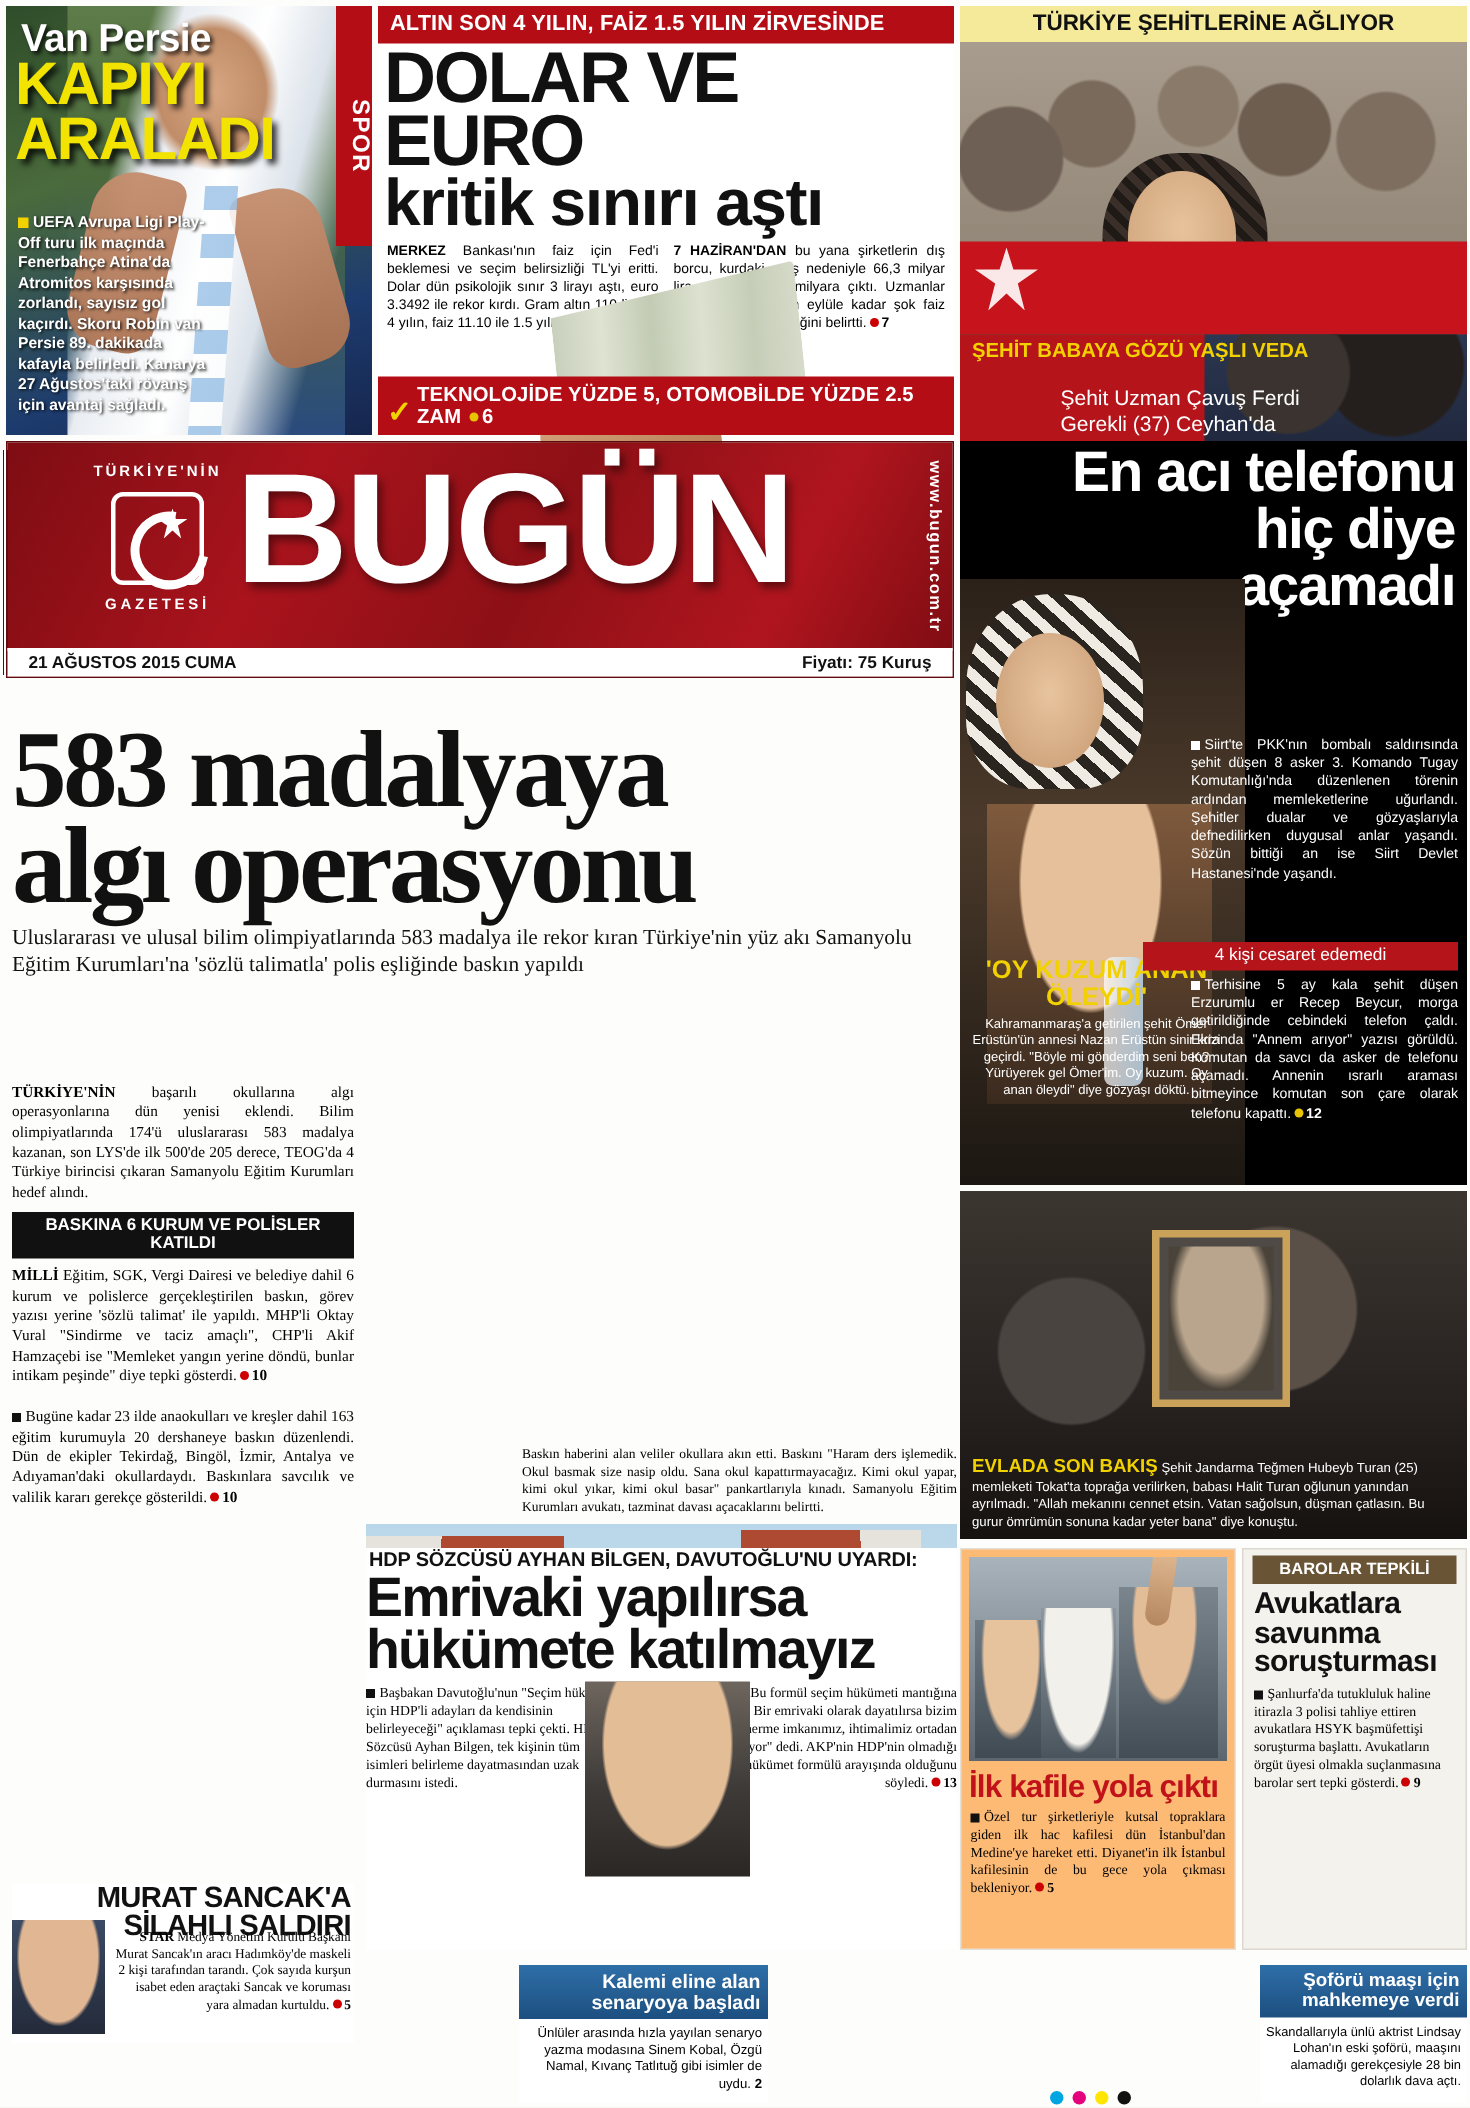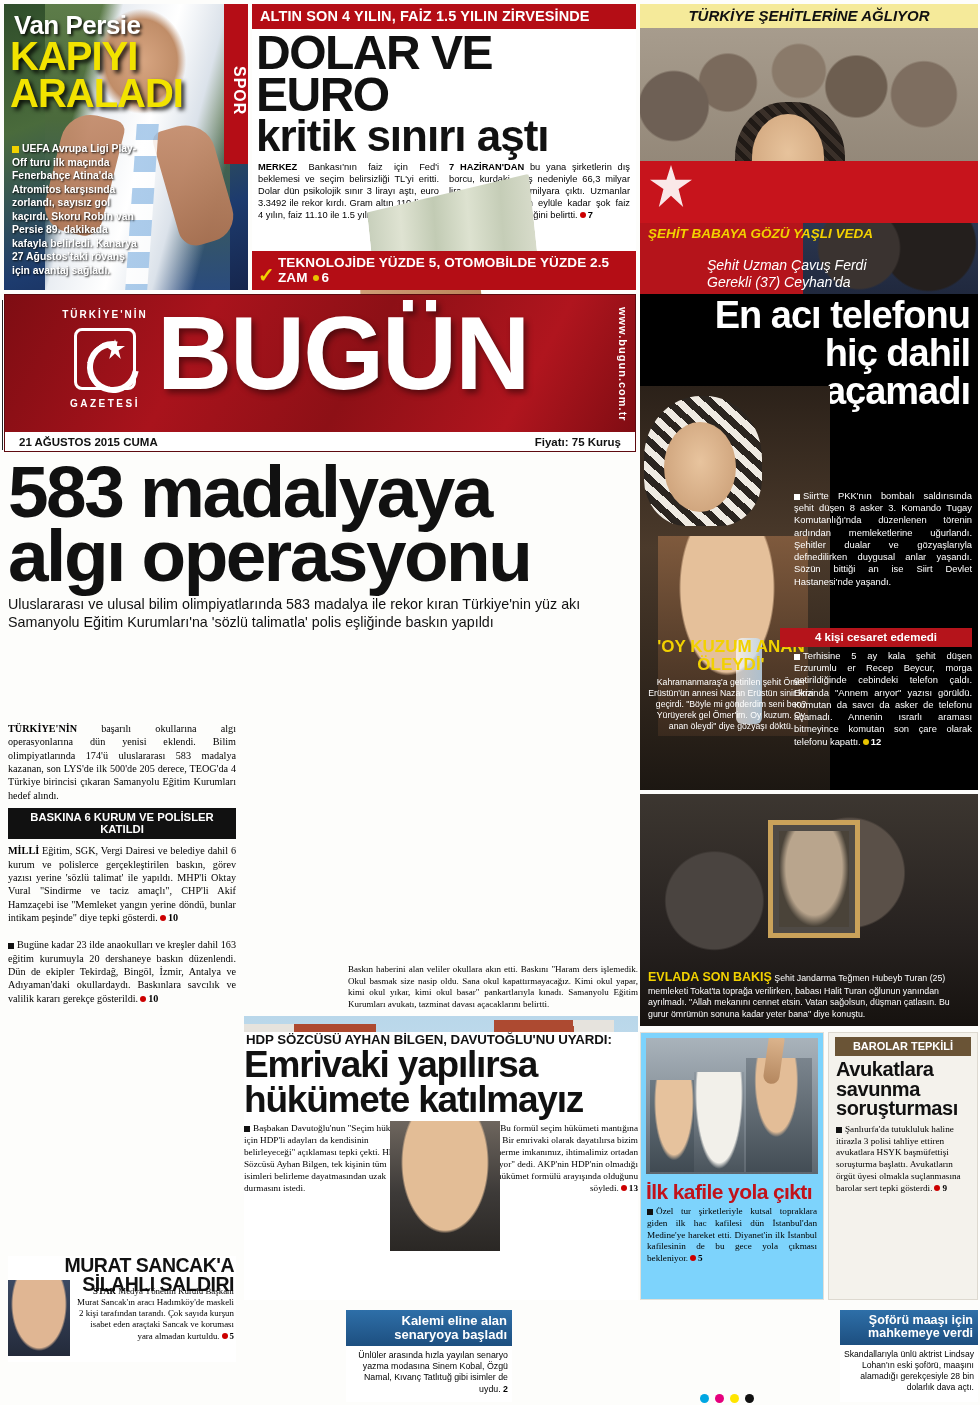--- a/index.html
+++ b/index.html
@@ -60,21 +60,21 @@
        linear-gradient(92deg,#c7cfbb 0%,#dfe3d2 20%,#c2cbb4 40%,#dde2d0 60%,#c5cdb7 80%,#d8dccb 100%);
      transform:rotate(-6deg); border-radius:4px; box-shadow:0 2px 5px rgba(0,0,0,.25);
      clip-path:polygon(0 20%,100% 0,100% 72%,18% 100%,0 62%); }
   .money-hand { position:absolute; left:108px; top:108px; width:120px; height:46px;
      background:linear-gradient(160deg,#d6a57f,#b88056); border-radius:22px 10px 8px 20px; transform:rotate(-7deg); }
   .money-strip { position:absolute; left:0; bottom:0; width:100%; background:#b40d15; color:#fff;
      font-weight:bold; font-size:13.5px; padding:4px 6px 5px 26px; letter-spacing:0.1px;}
   .check { position:absolute; left:6px; bottom:3px; color:#f2d100; font-size:20px; font-weight:bold;}
 
   
-  #top-right { left:640px; top:4px; width:338px; height:286px; background:#000;font-style:italic; }
+  #top-right { left:640px; top:4px; width:338px; height:286px; background:#000; }
   .tr-band { background:#f5ea9a; color:#111; font-weight:bold; font-size:15px; text-align:center; padding:3px 0 4px;}
   .tr-photo { position:relative; height:195px; overflow:hidden;
      background:
        radial-gradient(circle at 38% 52%, #e3b892 0 36px, rgba(227,184,146,0) 38px),
        linear-gradient(180deg,#b8b0a4 0%,#9a8f81 45%,#8e8273 100%);}
   .tr-crowd { position:absolute; inset:0;
      background:
        radial-gradient(circle at 10% 40%,#6e6055 0 34px,rgba(0,0,0,0) 36px),
        radial-gradient(circle at 26% 28%,#7a6a5c 0 28px,rgba(0,0,0,0) 30px),
        radial-gradient(circle at 47% 22%,#8a7a6a 0 26px,rgba(0,0,0,0) 28px),
@@ -112,21 +112,21 @@
      clip-path:polygon(50% 0,61% 35%,100% 35%,68% 57%,79% 100%,50% 73%,21% 100%,32% 57%,0 35%,39% 35%);}
   .mh-left .g { font-size:10px; letter-spacing:2.5px; font-weight:bold;}
   .mh-title { position:absolute; left:152px; top:6px; font-size:104px; font-weight:bold; color:#fff;
      letter-spacing:-2px; line-height:1; text-shadow:3px 4px 6px rgba(0,0,0,.45); font-family:"Liberation Sans",sans-serif;}
   .mh-web { position:absolute; right:6px; top:12px; color:#fff; font-size:11px; font-weight:bold;
      writing-mode:vertical-rl; letter-spacing:1px;}
   .mh-bar { position:absolute; left:0; bottom:0; width:100%; background:#fff; border-top:2px solid #fff;
      display:flex; justify-content:space-between; padding:2px 14px 3px; font-size:11.5px; font-weight:bold; color:#111;}
 
   
-  #lead { left:8px; top:460px; width:630px; }
+  #lead { left:8px; top:481px; width:630px;font-family:Liberation Serif, serif; }
   .lead-h { font-size:73px; font-weight:bold; line-height:0.88; letter-spacing:-2.5px; color:#111;}
   .lead-sub { margin-top:7px; font-size:14.3px; line-height:1.26; color:#111; font-weight:500;}
 
   
   #lead-body { left:8px; top:722px; width:228px; }
   .lb-p { font-size:10.2px; line-height:1.31; text-align:justify; font-family:"Liberation Serif",serif;}
   .lb-p b { font-weight:bold; }
   .lb-band { background:#111; color:#fff; font-weight:bold; font-size:11.3px; text-align:center;
      padding:3px 0 4px; margin:6px 0 5px; }
   .sub-h { font-size:22px; font-weight:bold; line-height:0.98; text-align:center; color:#111; letter-spacing:-0.6px;}
@@ -164,22 +164,22 @@
      background:repeating-linear-gradient(42deg,#efeae2 0 7px,#2b2520 7px 14px); border-radius:48% 48% 36% 36%;}
   .rl-face { position:absolute; left:24px; top:36px; width:72px; height:90px;
      background:radial-gradient(ellipse at 50% 44%,#e8c49e,#c79a72); border-radius:50%;}
   .rl-child { position:absolute; left:18px; top:150px; width:150px; height:200px;
      background:radial-gradient(ellipse at 46% 26%,#e5c09a 0 46px,rgba(0,0,0,0) 48px),
                 linear-gradient(180deg,#7f5a3d,#3a2a1e);}
   .rl-bottle { position:absolute; left:96px; top:252px; width:26px; height:86px;
      background:linear-gradient(90deg,rgba(255,255,255,.7),rgba(190,215,235,.85)); border-radius:6px;}
   .rl-txt { position:absolute; right:6px; top:196px; width:178px; font-size:9.4px; line-height:1.3;
      text-align:justify; color:#fff;}
-  .rl-band { position:absolute; right:6px; top:334px; width:192px; background:#b5141b; color:#fff;
-     font-weight:bold; font-size:11.5px; text-align:center; padding:3px 0 4px;}
+  .rl-band { position:absolute; right:6px; top:334px; width:210px; background:#b5141b; color:#fff;
+     font-weight:normal; font-size:11.5px; text-align:center; padding:3px 0 4px;}
   .rl-txt2 { position:absolute; right:6px; top:356px; width:178px; font-size:9.4px; line-height:1.3;
      text-align:justify; color:#fff;}
   .oy-box { position:absolute; left:8px; top:344px; width:166px; color:#fff; text-align:center;}
   .oy-h { color:#f2d100; font-weight:bold; font-size:17px; line-height:1.05;}
   .oy-t { font-size:8.7px; line-height:1.26; margin-top:3px;}
 
   
   #evlada { left:640px; top:794px; width:338px; height:232px; background:#000; overflow:hidden;}
   .ev-photo { position:absolute; inset:0;
      background:
@@ -225,21 +225,21 @@
   .sf-t { font-size:8.6px; line-height:1.26; text-align:right; padding:4px 4px 0 3px;}
 
   
   #barolar { left:828px; top:1032px; width:150px; height:268px; background:#f4f2ec; border:1px solid #ddd9d0;}
   .bar-band { background:#6a5436; color:#fff; font-weight:bold; font-size:11px; text-align:center;
      padding:3px 0 4px; margin:4px 6px 4px;}
   .bar-h { font-size:20px; font-weight:bold; line-height:0.98; color:#111; padding:0 7px; letter-spacing:-0.4px;}
   .bar-t { font-size:9.2px; line-height:1.28; padding:5px 7px 0; font-family:"Liberation Serif",serif;}
 
   
-  #kafile { left:640px; top:1032px; width:184px; height:268px; background:#7dd3fc; border:1px solid #e3e0d8;}
+  #kafile { left:640px; top:1032px; width:184px; height:268px; background:#fdba74; border:1px solid #e3e0d8;}
   .kf-photo { position:relative; margin:5px; height:136px; overflow:hidden;
      background:linear-gradient(180deg,#a9b3bb 0%,#7d8790 60%,#5d666e 100%);}
   .kf-p1 { position:absolute; left:4px; top:42px; width:48px; height:92px;
      background:radial-gradient(ellipse at 50% 24%,#e6c29d 0 18px,rgba(0,0,0,0) 20px),
                 linear-gradient(180deg,#6d7a84,#404a52);}
   .kf-p2 { position:absolute; left:48px; top:34px; width:50px; height:100px;
      background:radial-gradient(ellipse at 50% 22%,#f2f0ea 0 22px,rgba(0,0,0,0) 24px),
                 linear-gradient(180deg,#8d97a0,#4a545c);}
   .kf-p3 { position:absolute; left:100px; top:20px; width:66px; height:114px;
      background:radial-gradient(ellipse at 46% 20%,#e3bd97 0 20px,rgba(0,0,0,0) 22px),
@@ -361,21 +361,21 @@
       <div class="sc-flag" style="left:248px"></div>
       <div class="sc-flag" style="left:300px"></div>
       <div class="sc-flag" style="left:352px"></div>
     </div>
     <div class="capt-badge">Veliler okullarına sahip çıktı</div>
   </div>
   <div class="abs" id="school-cap">Baskın haberini alan veliler okullara akın etti. Baskını "Haram ders işlemedik. Okul basmak size nasip oldu. Sana okul kapattırmayacağız. Kimi okul yapar, kimi okul yıkar, kimi okul basar" pankartlarıyla kınadı. Samanyolu Eğitim Kurumları avukatı, tazminat davası açacaklarını belirtti.</div>
 
   <div class="abs" id="right-lead">
     <div class="rl-h">En acı telefonu</div>
-    <div class="rl-h">hiç dahil</div>
+    <div class="rl-h">hiç diye</div>
     <div class="rl-h">açamadı</div>
     <div class="rl-photo">
       <div class="rl-scarf"></div>
       <div class="rl-face"></div>
       <div class="rl-child"></div>
       <div class="rl-bottle"></div>
     </div>
     <div class="oy-box">
       <div class="oy-h">'OY KUZUM ANAN ÖLEYDİ'</div>
       <div class="oy-t">Kahramanmaraş'a getirilen şehit Ömer Erüstün'ün annesi Nazan Erüstün sinir krizi geçirdi. "Böyle mi gönderdim seni ben? Yürüyerek gel Ömer'im. Oy kuzum. Oy anan öleydi" diye gözyaşı döktü.</div>

